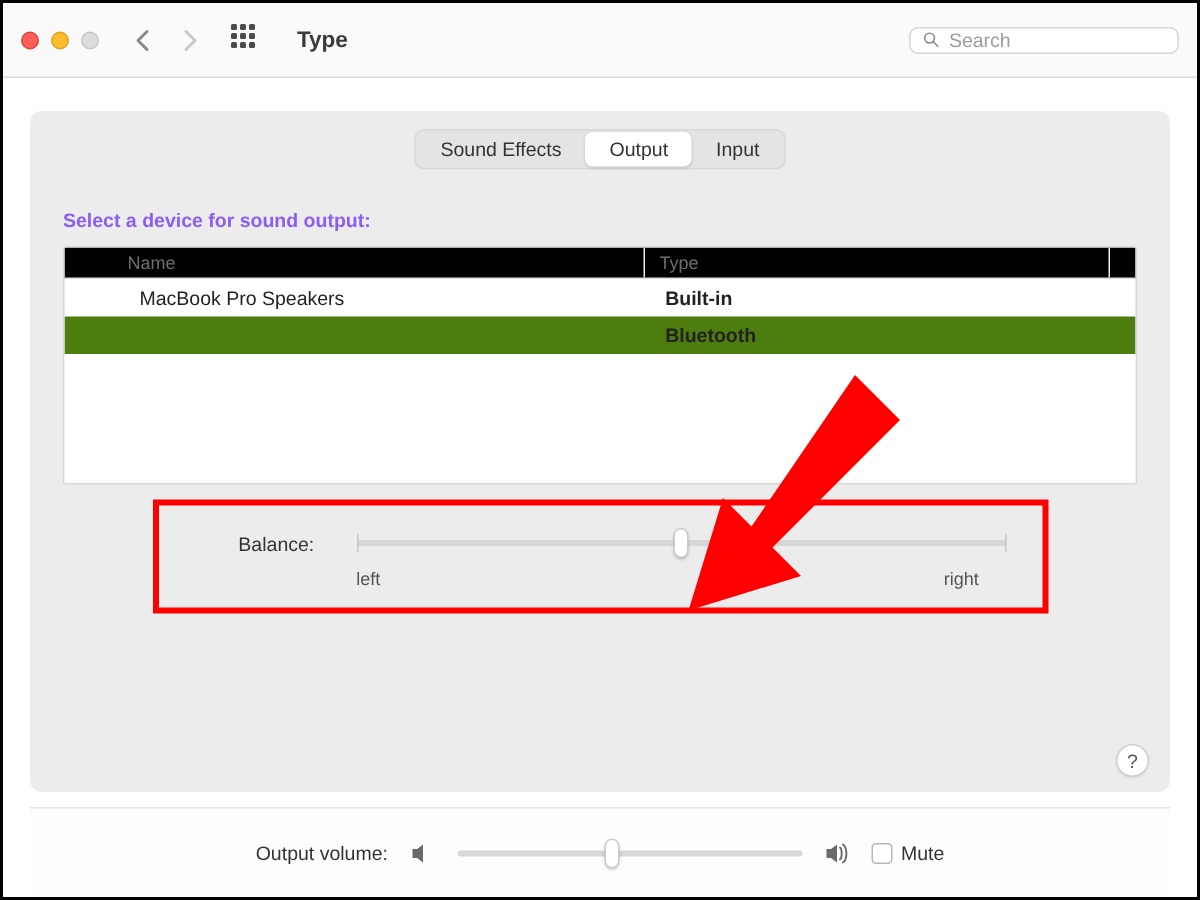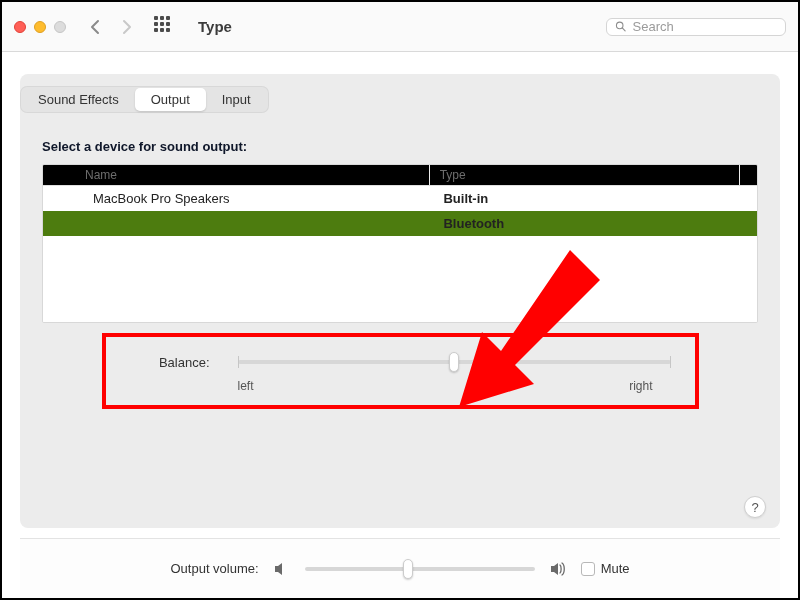--- a/index.html
+++ b/index.html
@@ -51,36 +51,36 @@
     width: 100%; color: #444;
   }
   .search input::placeholder { color: #9b9b9b; }
 
   .content {
     position: absolute; left: 18px; right: 18px; top: 72px; bottom: 70px;
     background: #ececec; border-radius: 8px; padding: 0 0 16px 0;
   }
 
   .tabs {
-    display: flex; justify-content: flex-start; margin-top: 12px;
+    display: flex; justify-content: center; margin-top: 12px;
   }
   .segmented {
     display: inline-flex; background: #e4e4e4; border-radius: 7px; padding: 2px;
     box-shadow: inset 0 0 0 1px rgba(0,0,0,0.05);
   }
   .seg {
     padding: 4px 16px; font-size: 13px; color: #333; border-radius: 5px;
     cursor: pointer;
   }
   .seg.active {
     background: #fff; box-shadow: 0 1px 2px rgba(0,0,0,0.15);
   }
 
   .section-label {
-    font-weight: 700; font-size: 13px; color: #0f172a;
+    font-weight: 700; font-size: 13px; color: #8b5cf6;
     margin: 26px 0 10px 22px;
   }
 
   .device-table {
     margin: 0 22px; background: #fff; border: 1px solid #d8d8d8;
     border-radius: 2px; overflow: hidden;
   }
   .thead {
     display: flex; background: #000000; border-bottom: 1px solid #e0e0e0;
     font-size: 12px; color: #6d6d6d; padding-left: 32px;

